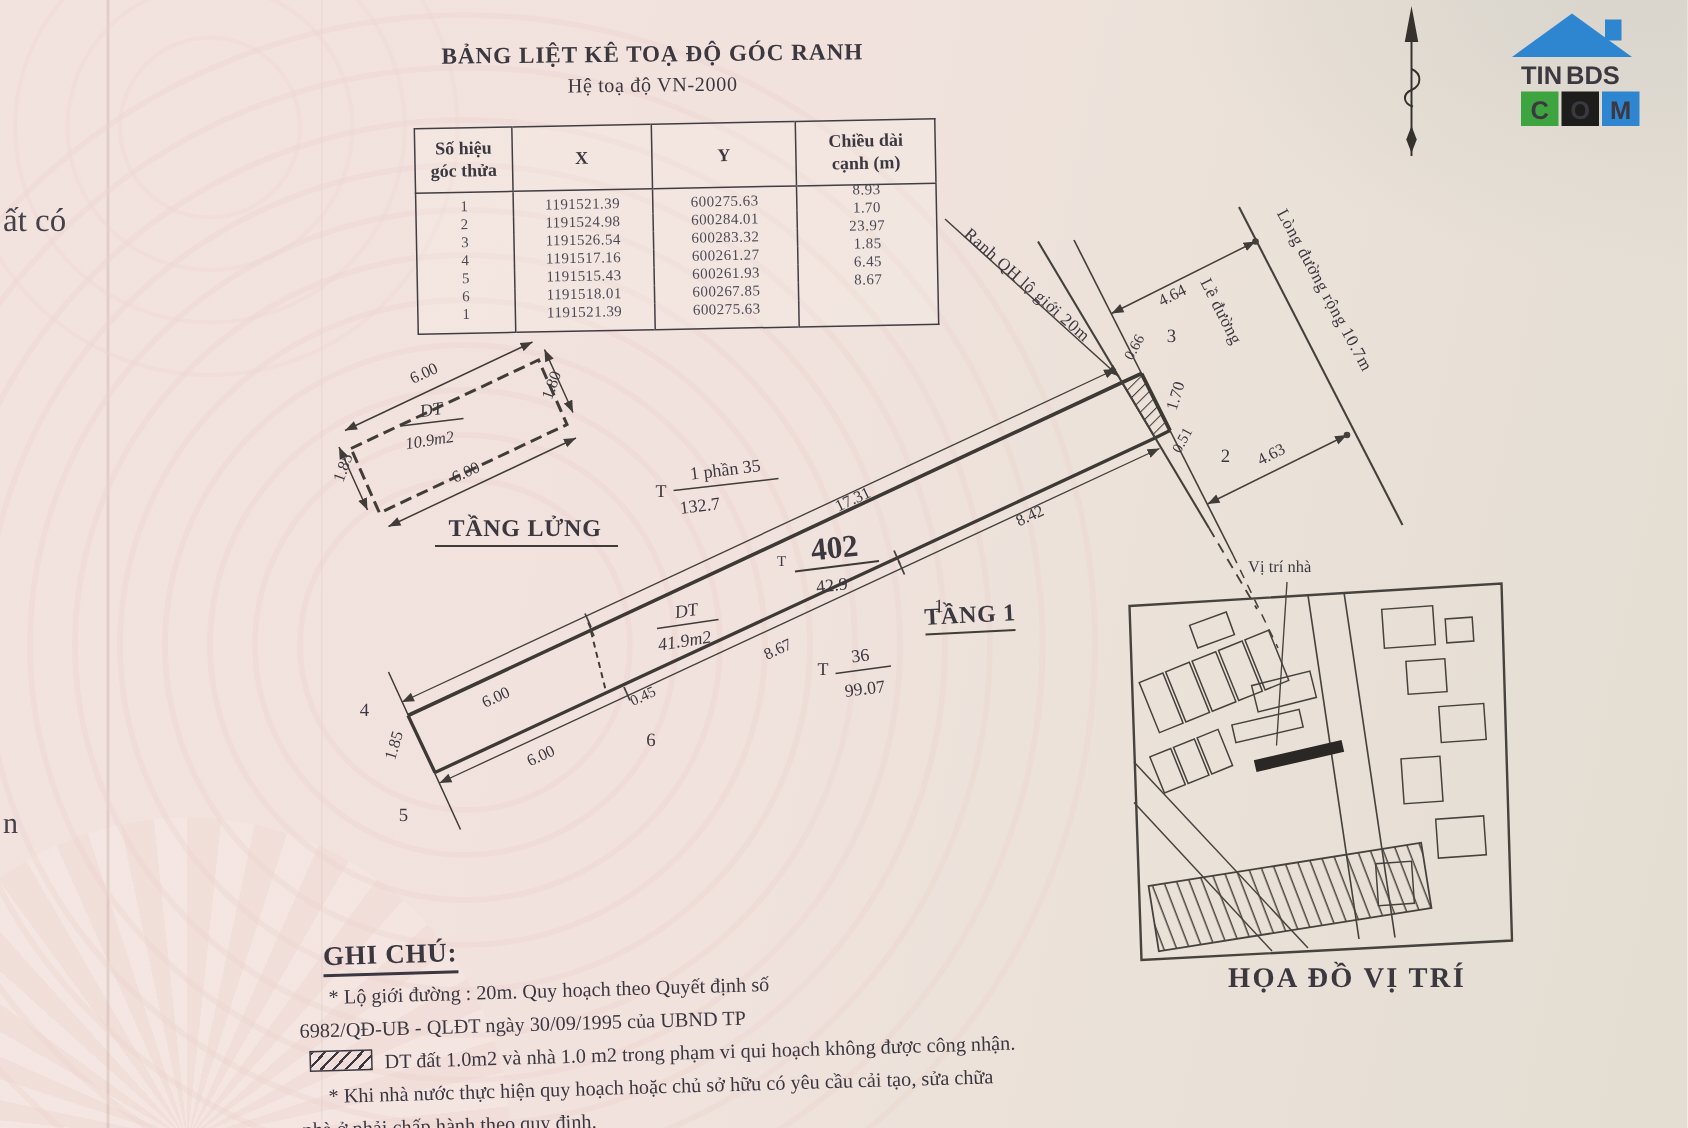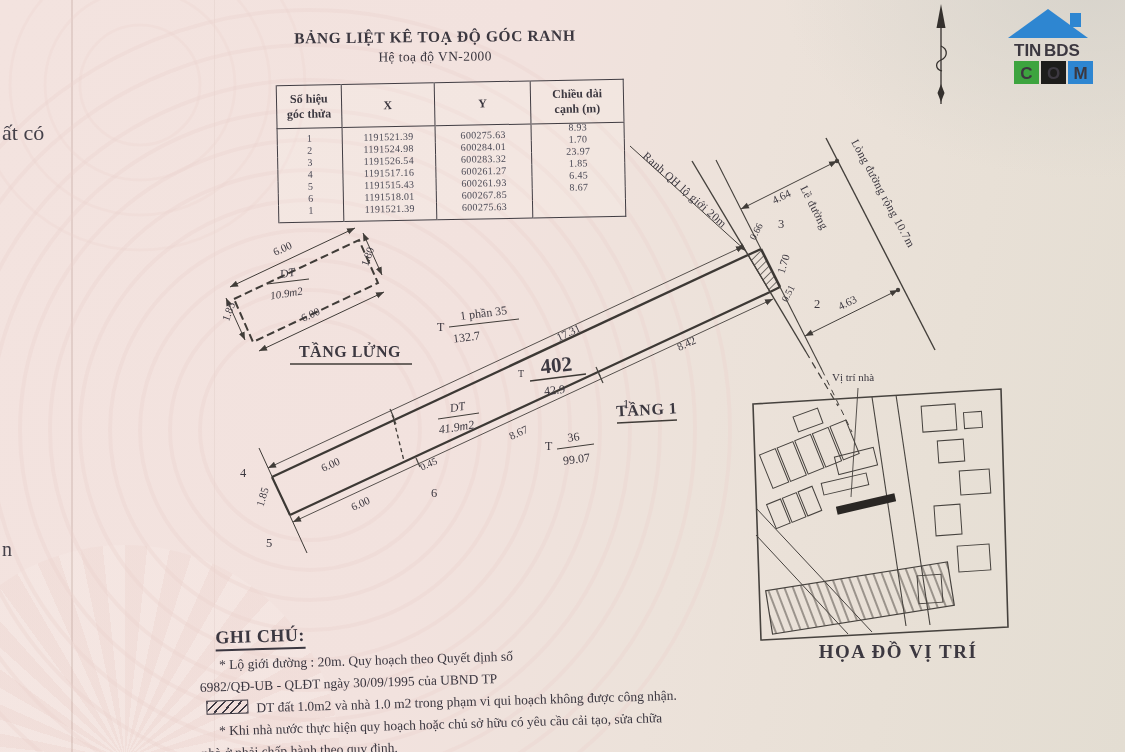--- a/index.html
+++ b/index.html
@@ -10,21 +10,21 @@
       radial-gradient(ellipse 430px 270px at 97% -2%, #d8d4cc 0%, rgba(216,212,204,0) 72%),
       linear-gradient(102deg,#f3e3df 0%,#f2e2de 42%,#ece2da 62%,#e8e0d6 80%,#e3ddd2 100%);
   }
   .sunburst{position:absolute;left:-90px;top:545px;width:430px;height:430px;border-radius:50%;
     background:repeating-conic-gradient(rgba(238,214,209,.75) 0 6deg, rgba(247,235,231,.75) 6deg 12deg);
     opacity:.45;}
   .fold{position:absolute;top:0;left:71px;width:2px;height:752px;background:rgba(135,100,90,.16);}
   .fold2{position:absolute;top:0;left:214px;width:1px;height:752px;background:rgba(135,100,90,.07);}
   svg{position:absolute;left:0;top:0;}
   .frag{position:absolute;color:#45414a;}
-  .frag-top{left:2px;top:120px;font-size:22px;}
+  .frag-top{left:2px;top:134px;font-size:22px;}
   .frag-bottom{left:2px;top:538px;font-size:20px;}
 
   .title-block{position:absolute;left:253px;top:28px;width:364px;text-align:center;transform:rotate(-0.6deg);}
   .title-block .t1{font-size:15.5px;font-weight:bold;letter-spacing:.6px;}
   .title-block .t2{font-size:13.5px;margin-top:3px;letter-spacing:.4px;}
 
   .coord-table{position:absolute;left:277px;top:82px;width:348px;transform:rotate(-1.1deg);
     border:1.6px solid #413d43;border-collapse:collapse;background:rgba(255,252,250,.14);}
   .coord-table th,.coord-table td{border-left:1.2px solid #413d43;padding:0;}
   .coord-table th{border-bottom:1.6px solid #413d43;font-size:12px;font-weight:bold;height:42px;line-height:15px;}

